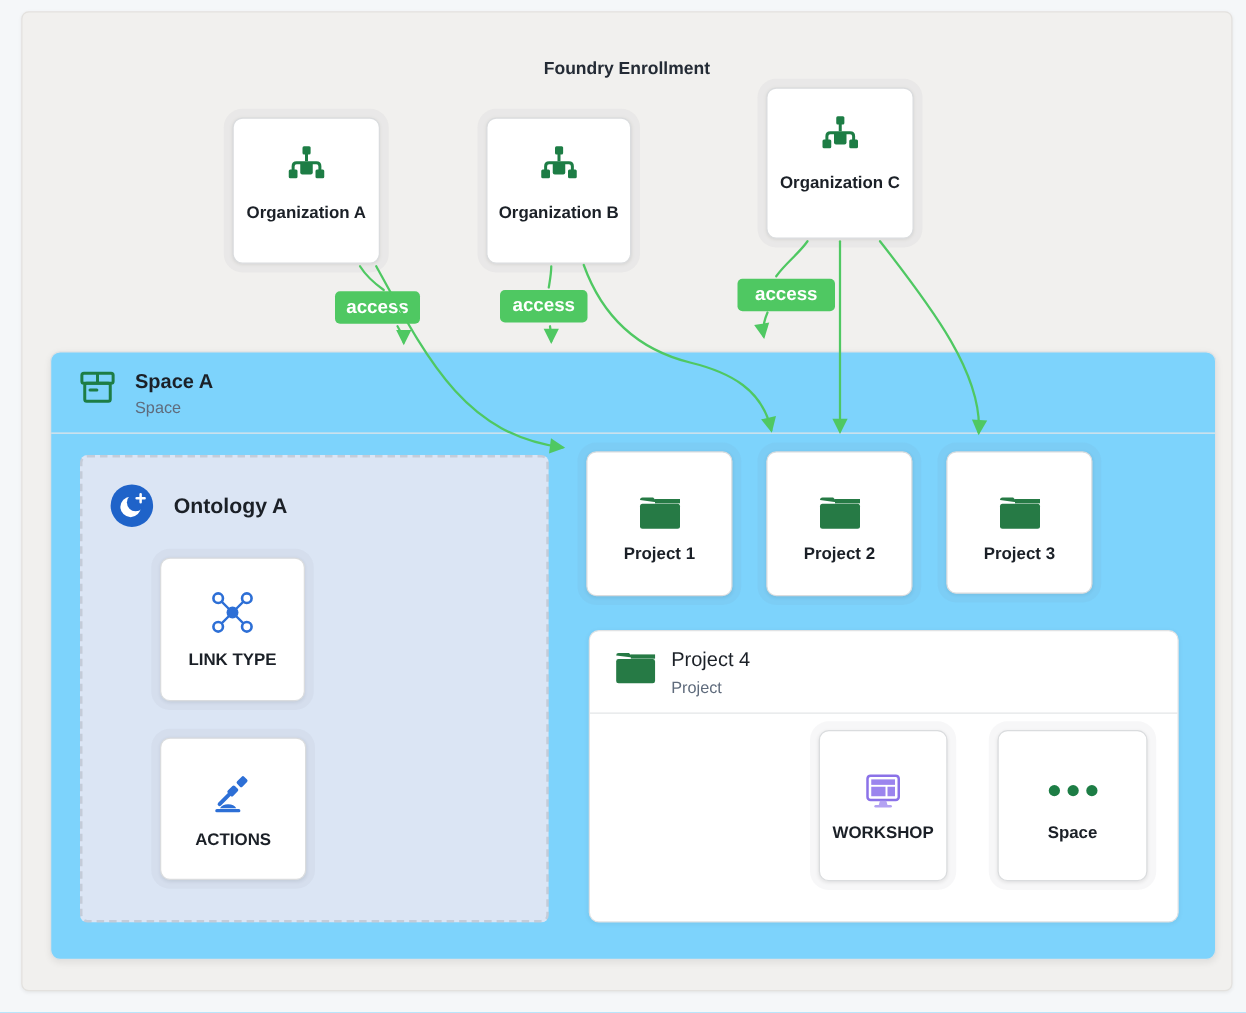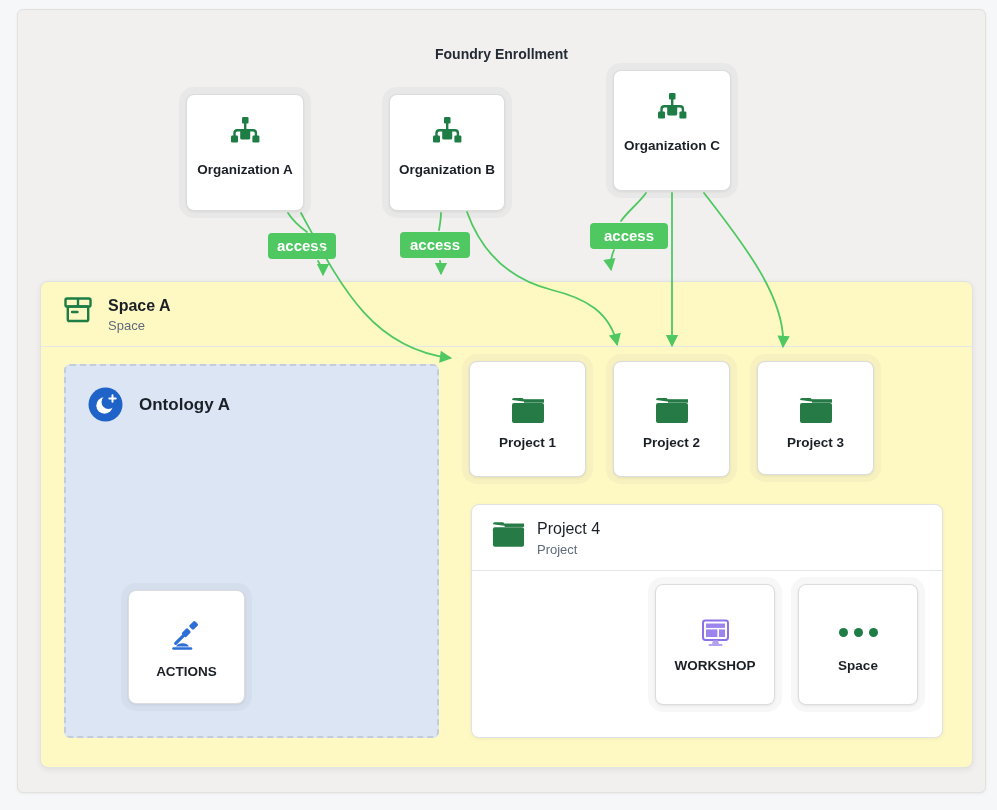--- a/index.html
+++ b/index.html
@@ -39,21 +39,21 @@
   .badge {
     background: var(--green_accent, #4fc862);
     color:#fff; font-weight:bold; font-size:15px;
     border-radius:4px; text-align:center; line-height:26px; height:26px;
     z-index:5;
   }
 
   
   .space {
     left:40px; top:281px; width:933px; height:487px;
-    background:#fef9c3; border:1px solid #e0e2e4; border-radius:8px;
+    background:#7dd3fc; border:1px solid #e0e2e4; border-radius:8px;
     box-shadow:0 2px 6px rgba(0,0,0,.07);
   }
   .space-header { position:absolute; left:0; top:0; right:0; height:65px; border-bottom:1px solid #e4e6e8; }
   .hdr-title { position:absolute; left:67px; top:15px; font-size:16px; font-weight:bold; color:#1b2027; }
   .hdr-sub   { position:absolute; left:67px; top:36px; font-size:13px; color:#5f6b7c; }
 
   
   .ontology {
     left:23px; top:82px; width:375px; height:374px;
     background: var(--ontology_bg, #dbe5f4);
@@ -151,20 +151,33 @@
       <svg width="35" height="35" viewBox="0 0 35 35">
         <circle cx="17.5" cy="17.5" r="17" fill="#1f63c9"></circle>
         <circle cx="16.5" cy="18.5" r="8.2" fill="#ffffff"></circle>
         <circle cx="20.5" cy="15" r="7" fill="#1f63c9"></circle>
         <circle cx="24.5" cy="11.5" r="5.6" fill="#1f63c9"></circle>
         <path d="M24.5,8.3 V14.7 M21.3,11.5 H27.7" stroke="#ffffff" stroke-width="2" stroke-linecap="round"></path>
       </svg>
     </span>
     <div class="ontology-title">Ontology A</div>
 
+    <div class="abs card" style="left:62px;top:80px;width:116px;height:115px;">
+      <div class="icon-slot">
+        <svg width="42" height="42" viewBox="0 0 44 44">
+          <path d="M22,22 L11,11 M22,22 L33,11 M22,22 L11,33 M22,22 L33,33" stroke="#2d6fd6" stroke-width="2"></path>
+          <circle cx="10" cy="10" r="4" fill="#fff" stroke="#2d6fd6" stroke-width="2.2"></circle>
+          <circle cx="34" cy="10" r="4" fill="#fff" stroke="#2d6fd6" stroke-width="2.2"></circle>
+          <circle cx="10" cy="34" r="4" fill="#fff" stroke="#2d6fd6" stroke-width="2.2"></circle>
+          <circle cx="34" cy="34" r="4" fill="#fff" stroke="#2d6fd6" stroke-width="2.2"></circle>
+          <circle cx="22" cy="22" r="5" fill="#2d6fd6"></circle>
+        </svg>
+      </div>
+      <div class="card-label">LINK TYPE</div>
+    </div>
 
     <div class="abs card" style="left:62px;top:224px;width:117px;height:114px;">
       <div class="icon-slot">
         <svg width="38" height="38" viewBox="0 0 38 38">
           <g transform="translate(20,14) rotate(45)">
             <rect x="-3" y="-12" width="6" height="8" rx="1.4" fill="#2d6fd6"></rect>
             <rect x="-3" y="-1.5" width="6" height="8" rx="1.4" fill="#2d6fd6"></rect>
             <rect x="-1.6" y="2" width="3.2" height="17" rx="1.6" fill="#2d6fd6"></rect>
           </g>
           <path d="M8,29.5 a7,5 0 0 1 13,0 z" fill="#2d6fd6"></path>
@@ -214,21 +227,21 @@
           <path d="M2,4 Q2,2 4,2 H12.5 L16,5.5 H13.5 Z" fill="#267a45"></path>
           <rect x="14" y="3.2" width="20" height="3.5" fill="#267a45"></rect>
           <rect x="2" y="7" width="32" height="20" rx="2" fill="#267a45"></rect>
         </svg>
       </span>
       <div class="p4-title">Project 4</div>
       <div class="p4-sub">Project</div>
     </div>
 
 
-    <div class="abs card" style="left:183px;top:79px;width:120px;height:121px;">
+    <div class="abs card" style="left:183px;top:79px;width:103px;height:121px;">
       <div class="icon-slot">
         <svg width="33" height="32" viewBox="0 0 33 32">
           <rect x="4" y="3.5" width="25" height="19.5" rx="2.4" fill="none" stroke="#8b72e8" stroke-width="2"></rect>
           <rect x="7" y="6.5" width="19" height="4.4" fill="#9b84ee"></rect>
           <rect x="7" y="12.4" width="11.4" height="7.6" fill="#9b84ee"></rect>
           <rect x="20" y="12.4" width="6" height="7.6" fill="#9b84ee"></rect>
           <path d="M14,23.5 L13,27 H20 L19,23.5 Z" fill="#b3a2f2"></path>
           <path d="M10.5,28 H22.5" stroke="#b3a2f2" stroke-width="2" stroke-linecap="round"></path>
         </svg>
       </div>

